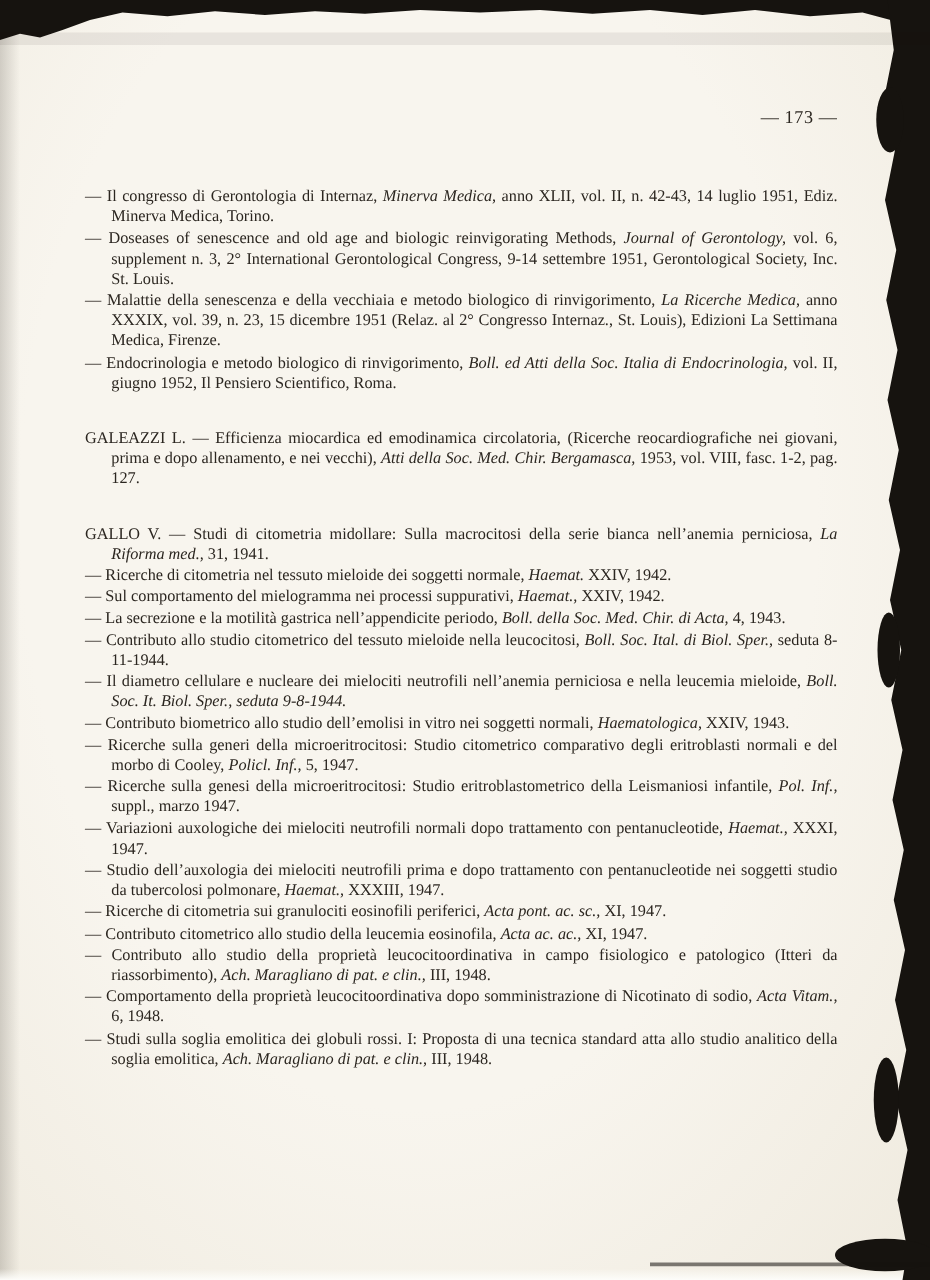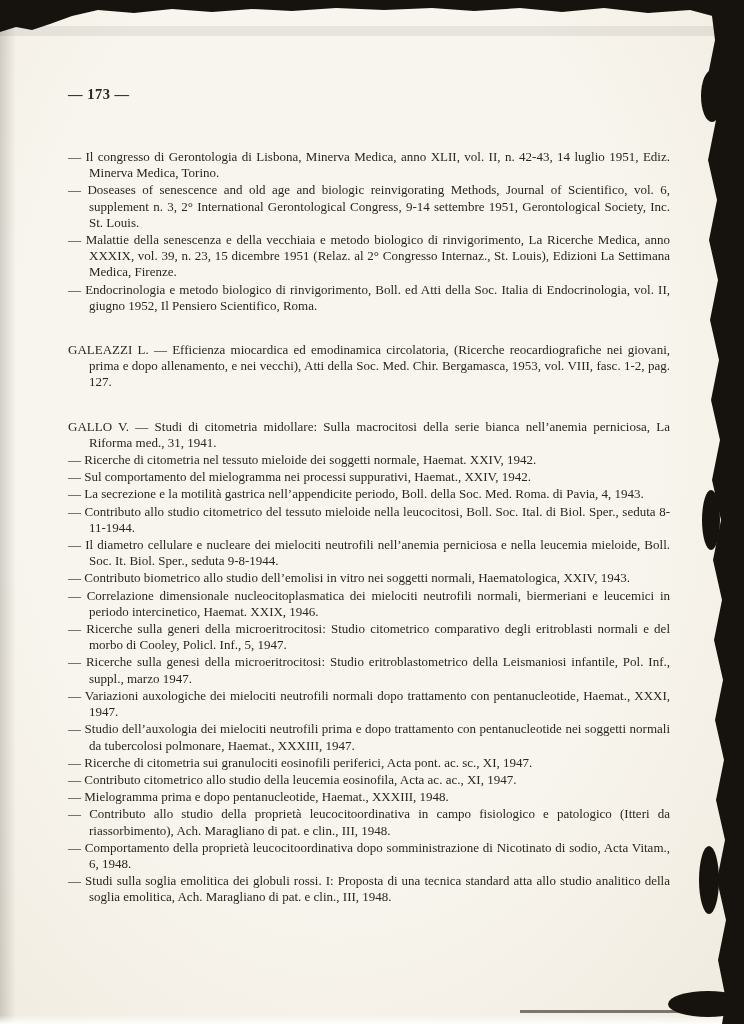--- a/index.html
+++ b/index.html
@@ -25,68 +25,66 @@
   }
   .artifacts{
     position:absolute;inset:0;width:744px;height:1024px;
     pointer-events:none;
   }
   .page-content{
     position:absolute;left:68px;right:74px;top:0;
   }
   .page-number{
     margin-top:86px;
-    text-align:left;
-    font-weight:700;
+    text-align:right;
+    font-weight:400;
     font-size:14.5px;
     letter-spacing:0.5px;
   }
   .entries{
     margin-top:46px;
     font-size:13px;
     line-height:16.2px;
     text-align:justify;
   }
   .entry{
     padding-left:21px;
     text-indent:-21px;
     margin-bottom:1px;
   }
   .entry.gap{ margin-top:28px; }
-  .it{ }
+  .it{ font-style:italic; }
 </style>
 </head>
 <body>
 
 <div id="scan-page">
 
   <div class="page-content">
     <div class="page-number">— 173 —</div>
 
     <div class="entries">
-        <div class="entry"><span>— Il congresso di Gerontologia di Lisbona, </span><span class="it">Minerva Medica,</span><span> anno XLII, vol. II, n. 42-43, 14 luglio 1951, Ediz. Minerva Medica, Torino.</span></div>
-        <div class="entry"><span>— Doseases of senescence and old age and biologic reinvigorating Methods, </span><span class="it">Journal of Scientifico,</span><span> vol. 6, supplement n. 3, 2° International Gerontological Congress, 9-14 settembre 1951, Gerontological Society, Inc. St. Louis.</span></div>
+        <div class="entry"><span>— Il congresso di Gerontologia di Internaz, </span><span class="it">Minerva Medica,</span><span> anno XLII, vol. II, n. 42-43, 14 luglio 1951, Ediz. Minerva Medica, Torino.</span></div>
+        <div class="entry"><span>— Doseases of senescence and old age and biologic reinvigorating Methods, </span><span class="it">Journal of Gerontology,</span><span> vol. 6, supplement n. 3, 2° International Gerontological Congress, 9-14 settembre 1951, Gerontological Society, Inc. St. Louis.</span></div>
         <div class="entry"><span>— Malattie della senescenza e della vecchiaia e metodo biologico di rinvigorimento, </span><span class="it">La Ricerche Medica,</span><span> anno XXXIX, vol. 39, n. 23, 15 dicembre 1951 (Relaz. al 2° Congresso Internaz., St. Louis), Edizioni La Settimana Medica, Firenze.</span></div>
         <div class="entry"><span>— Endocrinologia e metodo biologico di rinvigorimento, </span><span class="it">Boll. ed Atti della Soc. Italia di Endocrinologia,</span><span> vol. II, giugno 1952, Il Pensiero Scientifico, Roma.</span></div>
         <div class="entry gap"><span>GALEAZZI L. — Efficienza miocardica ed emodinamica circolatoria, (Ricerche reocardiografiche nei giovani, prima e dopo allenamento, e nei vecchi), </span><span class="it">Atti della Soc. Med. Chir. Bergamasca,</span><span> 1953, vol. VIII, fasc. 1-2, pag. 127.</span></div>
         <div class="entry gap"><span>GALLO V. — Studi di citometria midollare: Sulla macrocitosi della serie bianca nell’anemia perniciosa, </span><span class="it">La Riforma med.,</span><span> 31, 1941.</span></div>
         <div class="entry"><span>— Ricerche di citometria nel tessuto mieloide dei soggetti normale, </span><span class="it">Haemat.</span><span> XXIV, 1942.</span></div>
         <div class="entry"><span>— Sul comportamento del mielogramma nei processi suppurativi, </span><span class="it">Haemat.,</span><span> XXIV, 1942.</span></div>
-        <div class="entry"><span>— La secrezione e la motilità gastrica nell’appendicite periodo, </span><span class="it">Boll. della Soc. Med. Roma. di Pavia,</span><span> 4, 1943.</span></div>
+        <div class="entry"><span>— La secrezione e la motilità gastrica nell’appendicite periodo, </span><span class="it">Boll. della Soc. Med. Chir. di Acta,</span><span> 4, 1943.</span></div>
         <div class="entry"><span>— Contributo allo studio citometrico del tessuto mieloide nella leucocitosi, </span><span class="it">Boll. Soc. Ital. di Biol. Sper.,</span><span> seduta 8-11-1944.</span></div>
         <div class="entry"><span>— Il diametro cellulare e nucleare dei mielociti neutrofili nell’anemia perniciosa e nella leucemia mieloide, </span><span class="it">Boll. Soc. It. Biol. Sper., seduta 9-8-1944.</span></div>
         <div class="entry"><span>— Contributo biometrico allo studio dell’emolisi in vitro nei soggetti normali, </span><span class="it">Haematologica,</span><span> XXIV, 1943.</span></div>
-        <div class="entry"><span>— Correlazione dimensionale nucleocitoplasmatica dei mielociti neutrofili normali, biermeriani e leucemici in periodo intercinetico, </span><span class="it">Haemat.</span><span> XXIX, 1946.</span></div>
         <div class="entry"><span>— Ricerche sulla generi della microeritrocitosi: Studio citometrico comparativo degli eritroblasti normali e del morbo di Cooley, </span><span class="it">Policl. Inf.,</span><span> 5, 1947.</span></div>
         <div class="entry"><span>— Ricerche sulla genesi della microeritrocitosi: Studio eritroblastometrico della Leismaniosi infantile, </span><span class="it">Pol. Inf.,</span><span> suppl., marzo 1947.</span></div>
         <div class="entry"><span>— Variazioni auxologiche dei mielociti neutrofili normali dopo trattamento con pentanucleotide, </span><span class="it">Haemat.,</span><span> XXXI, 1947.</span></div>
-        <div class="entry"><span>— Studio dell’auxologia dei mielociti neutrofili prima e dopo trattamento con pentanucleotide nei soggetti normali da tubercolosi polmonare, </span><span class="it">Haemat.,</span><span> XXXIII, 1947.</span></div>
+        <div class="entry"><span>— Studio dell’auxologia dei mielociti neutrofili prima e dopo trattamento con pentanucleotide nei soggetti studio da tubercolosi polmonare, </span><span class="it">Haemat.,</span><span> XXXIII, 1947.</span></div>
         <div class="entry"><span>— Ricerche di citometria sui granulociti eosinofili periferici, </span><span class="it">Acta pont. ac. sc.,</span><span> XI, 1947.</span></div>
         <div class="entry"><span>— Contributo citometrico allo studio della leucemia eosinofila, </span><span class="it">Acta ac. ac.,</span><span> XI, 1947.</span></div>
-        <div class="entry"><span>— Mielogramma prima e dopo pentanucleotide, </span><span class="it">Haemat.,</span><span> XXXIII, 1948.</span></div>
         <div class="entry"><span>— Contributo allo studio della proprietà leucocitoordinativa in campo fisiologico e patologico (Itteri da riassorbimento), </span><span class="it">Ach. Maragliano di pat. e clin.,</span><span> III, 1948.</span></div>
         <div class="entry"><span>— Comportamento della proprietà leucocitoordinativa dopo somministrazione di Nicotinato di sodio, </span><span class="it">Acta Vitam.,</span><span> 6, 1948.</span></div>
         <div class="entry"><span>— Studi sulla soglia emolitica dei globuli rossi. I: Proposta di una tecnica standard atta allo studio analitico della soglia emolitica, </span><span class="it">Ach. Maragliano di pat. e clin.,</span><span> III, 1948.</span></div>
       </div>
   </div>
 
   <div class="edge-left"></div>
   <div class="bottom-strip"></div>
 
   <svg class="artifacts" viewBox="0 0 744 1024" preserveAspectRatio="none" aria-hidden="true">

